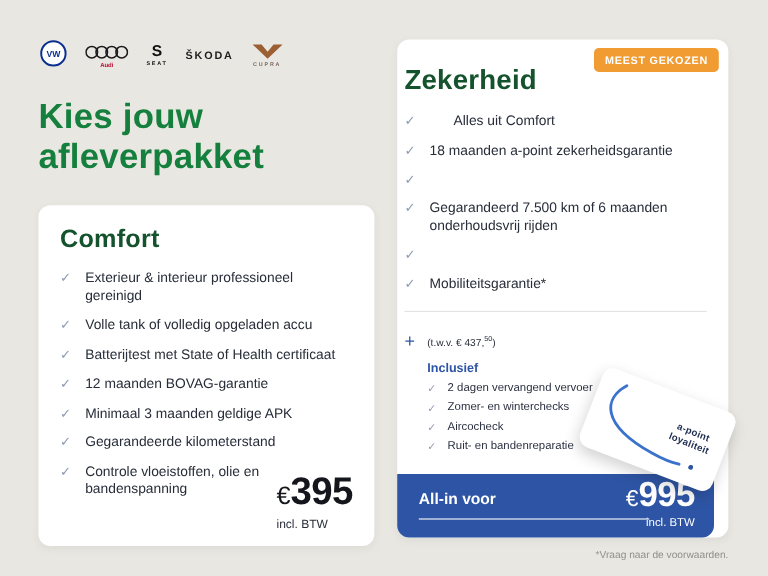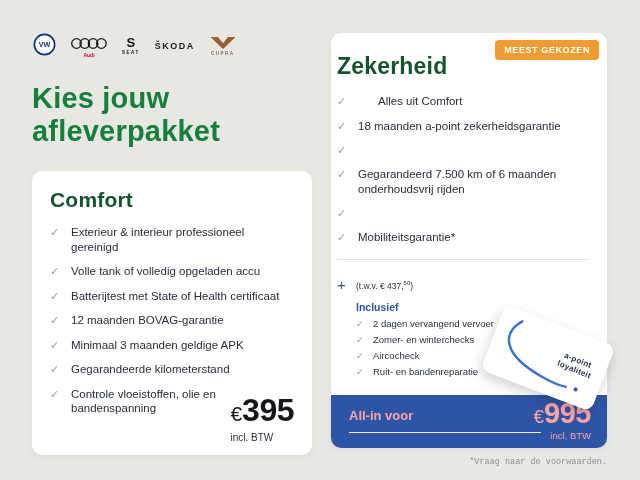--- a/index.html
+++ b/index.html
@@ -61,30 +61,30 @@
   .sub-list li { display:flex; gap:7px; margin-bottom:4px; font-size:9.5px; line-height:12px; color:#2a3040; }
   .sub-list li .check { color:#8d9cb1; font-size:9px; line-height:12px; flex:0 0 10px; }
 
   .loyalty-card { position:absolute; left:158px; top:290px; width:118px; height:70px;
     background:#fff; border-radius:9px; transform:rotate(21deg);
     box-shadow:0 5px 12px rgba(0,0,0,0.18); z-index:3; overflow:hidden; }
   .loyalty-swoosh { position:absolute; left:0; top:0; }
   .loyalty-text { position:absolute; right:13px; top:22px; text-align:center;
     font-size:8px; font-weight:700; color:#1d2b50; line-height:9.5px; letter-spacing:0.3px; transform:rotate(1deg); }
 
-  .blue-footer { position:absolute; left:0; right:0; bottom:0; height:53px;
-    background:#2e55a5; border-radius:0 0 10px 10px; z-index:2; color:#fca5a5; }
+  .blue-footer { position:absolute; left:0; right:12px; bottom:0; height:53px;
+    background:#2e55a5; border-radius:0 0 10px 10px; z-index:2; color:#ffffff; }
   .allin-label { position:absolute; left:18px; top:13px; font-size:13px; font-weight:600; }
   .allin-line { position:absolute; left:18px; top:37px; width:192px; height:1px; background:rgba(255,255,255,0.9); }
   .allin-price { position:absolute; right:16px; top:3px; font-weight:700; line-height:30px; }
   .allin-price .cur { font-size:19px; font-weight:400; }
   .allin-price .amt { font-size:29px; letter-spacing:-0.5px; }
   .allin-note { position:absolute; right:16px; top:35px; font-size:9.5px; }
 
-  .footnote { position:absolute; right:33px; top:457px; font-size:8.5px; color:#918f8a;font-family:Liberation Mono, monospace; }
+  .footnote { position:absolute; right:33px; top:457px; font-size:8.5px; color:#918f8a; }
 </style>
 </head>
 <body>
 
 <div class="page">
 
   <div class="brands">
     <div class="brand">
       <svg class="vw-circle" viewBox="0 0 24 24">
         <circle cx="12" cy="12" r="10.6" fill="#fff" stroke="#0b2f8d" stroke-width="1.7"></circle>

